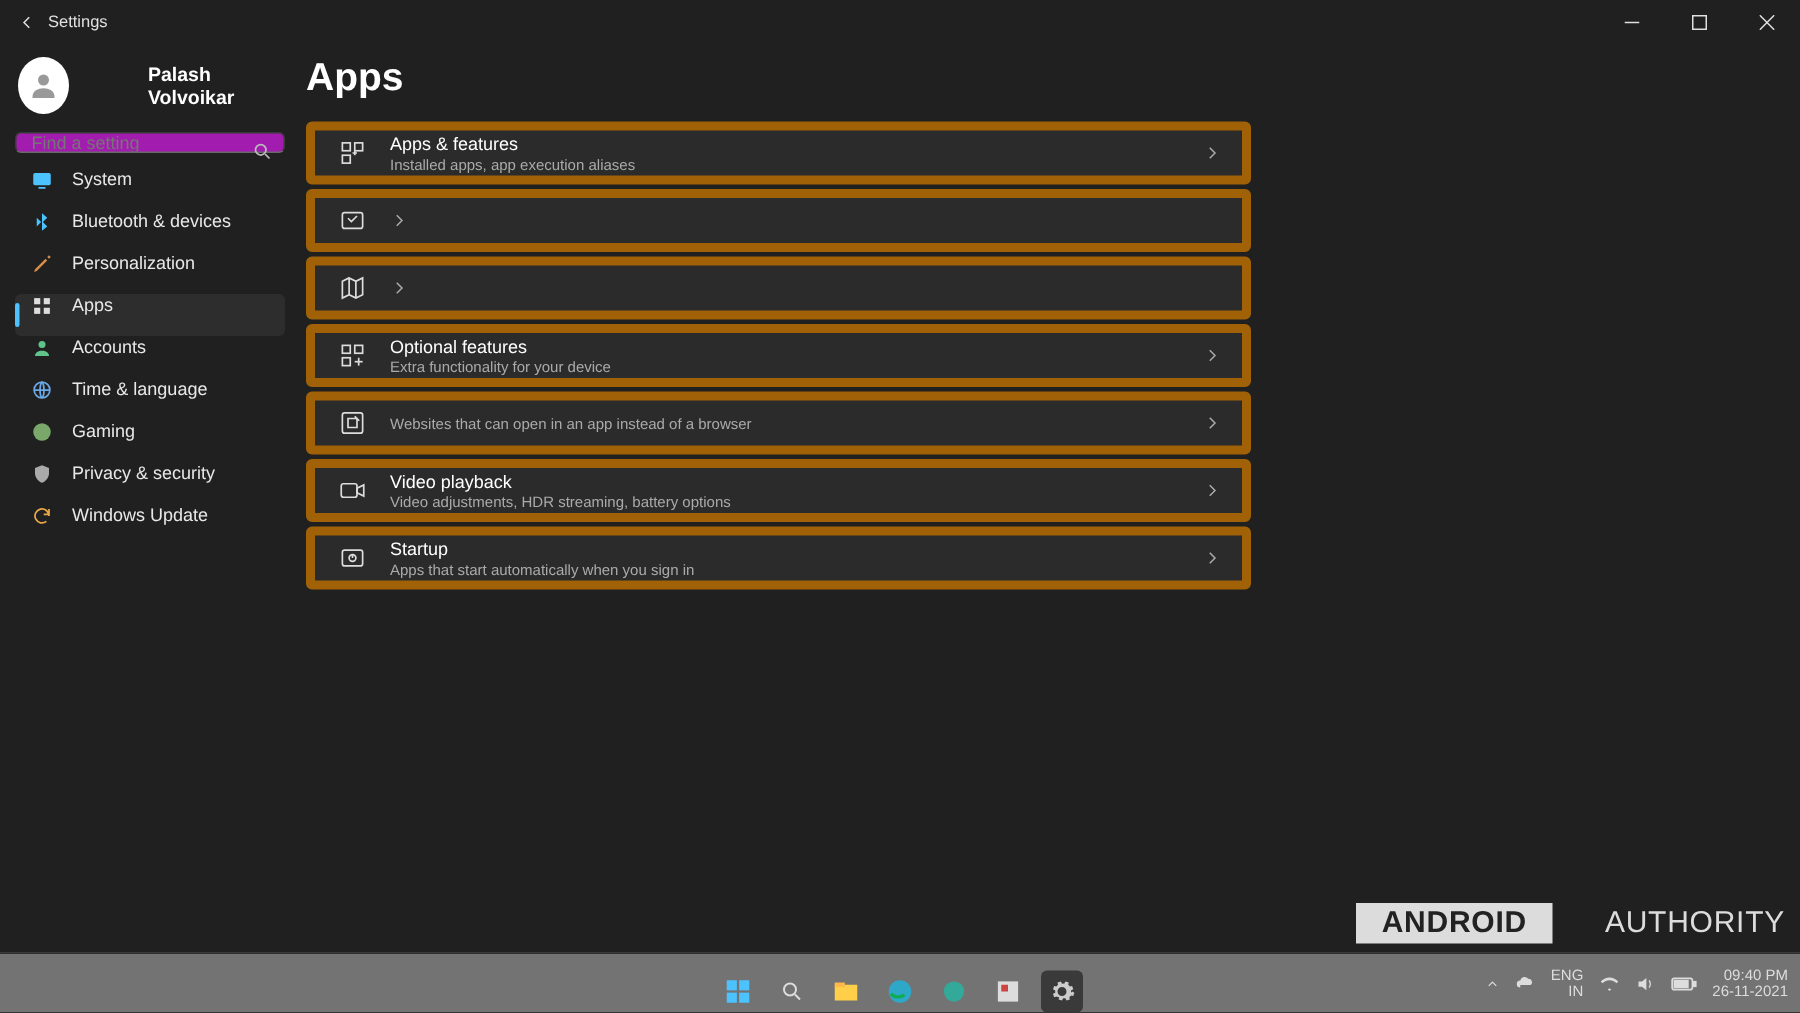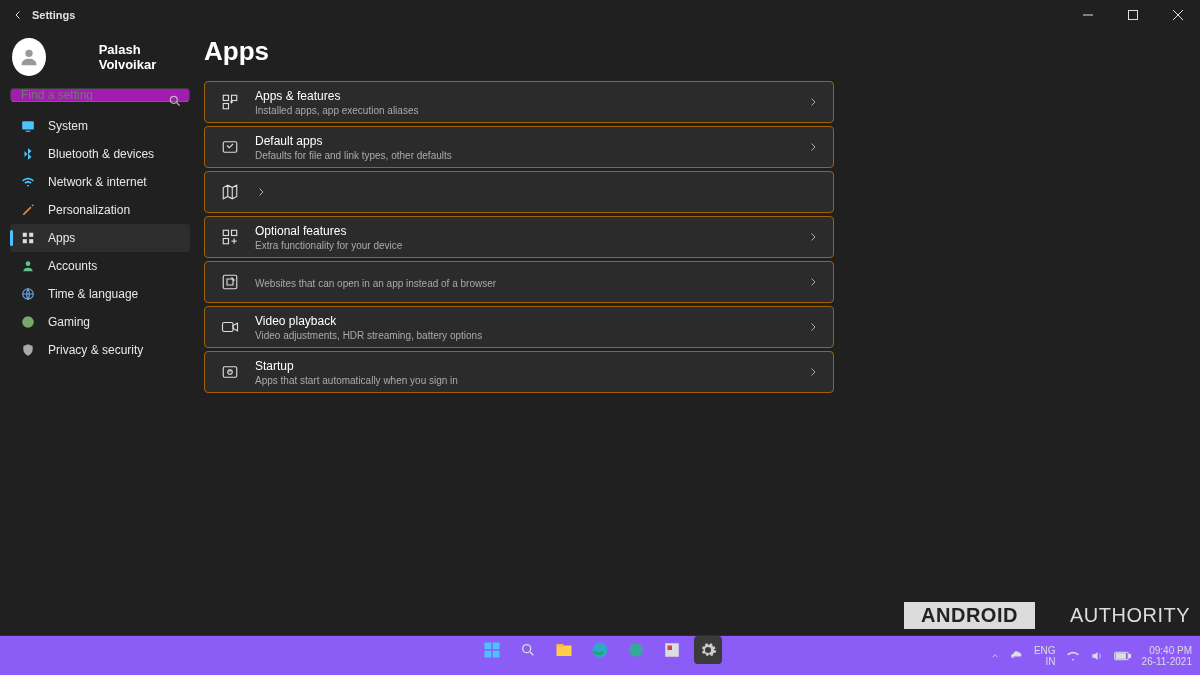--- a/index.html
+++ b/index.html
@@ -17,21 +17,21 @@
     display: flex;
     align-items: center;
     padding: 0 8px;
     color: #e0e0e0;
     font-size: 11px;
   }
   .titlebar .back {
     width: 20px; height: 20px; display: flex; align-items: center; justify-content: center;
     margin-right: 4px; cursor: pointer;
   }
-  .titlebar .title { flex: 1; font-weight: bold; }
+  .titlebar .title { flex: 1; }
   .win-controls {
     position: absolute; top: 0; right: 0; display: flex;
   }
   .win-btn {
     width: 45px; height: 30px; display: flex; align-items: center; justify-content: center;
     cursor: pointer; color: #e0e0e0;
   }
   .win-btn svg { stroke: currentColor; fill: none; }
 
   
@@ -57,51 +57,51 @@
   .search input {
     width: 100%; height: 14px; background: #a21caf; border: 1px solid #3a3a3a;
     border-bottom: 1px solid #6a6a6a;
     border-radius: 4px; padding: 0 30px 0 10px; color: #ccc; font-size: 12px;
     outline: none;
   }
   .search .sicon {
     position: absolute; right: 8px; top: 6px; color: #bbb;
   }
   .nav-item {
-    height: 28px; display: flex; align-items: center; gap: 12px;
+    height: 28px; display: flex; gap: 12px;
     padding: 0 10px; border-radius: 4px; cursor: pointer; font-size: 12px;
     color: #e8e8e8;
   }
   .nav-item.active { background: #2d2d2d; position: relative; }
   .nav-item.active::before {
     content: ""; position: absolute; left: 0; top: 6px; bottom: 6px;
     width: 3px; background: #4cc2ff; border-radius: 2px;
   }
   .nav-icon { width: 16px; height: 16px; display: inline-flex; align-items:center; justify-content:center; }
 
   
   .content { flex: 1; padding: 6px 30px 0 4px; }
   .content h1 { font-size: 26px; font-weight: 600; margin-bottom: 14px; }
   .cards { display: flex; flex-direction: column; gap: 3px; max-width: 630px; }
   .card {
-    background: #2b2b2b; border: 1px solid #a16207; border-radius: 4px;
+    background: #2b2b2b; border: 6px solid #a16207; border-radius: 4px;
     height: 42px; display: flex; align-items: center; padding: 0 14px;
     cursor: pointer;
   }
   .card .cicon { width: 22px; display:flex; align-items:center; justify-content:center; margin-right: 14px; color:#ddd;}
   .card .ctext { flex: 1; }
   .card .ctitle { font-size: 12px; color: #fff; }
   .card .csub { font-size: 10px; color: #aaa; margin-top: 2px; }
   .card .chev { color: #aaa; }
 
   
   .taskbar {
     position: absolute; bottom: 0; left: 0; right: 0; height: 40px;
-    background: #8b5cf6; border-top: 1px solid #2d2d2d;
-    display: flex; align-items: flex-start; justify-content: center;
+    background: #737373; border-top: 1px solid #2d2d2d;
+    display: flex; align-items: flex-end; justify-content: center;
   }
   .task-icons { display: flex; gap: 8px; align-items: center; }
   .tico {
     width: 28px; height: 28px; border-radius: 4px; display:flex; align-items:center; justify-content:center;
     cursor:pointer;
   }
   .tico.active { background: #3a3a3a; }
   .tray {
     position: absolute; right: 8px; top: 0; bottom: 0; display: flex; align-items: center; gap: 10px;
     font-size: 10px; color: #ddd;
@@ -184,28 +184,20 @@
     <div class="nav-item">
       <span class="nav-icon">
         <svg width="14" height="14" viewBox="0 0 24 24" fill="#4cc2ff">
             <path d="M12 2l6 5-5 5 5 5-6 5V2zM6 7l5 5-5 5"></path>
           </svg>
       </span>
       <span>Bluetooth &amp; devices</span>
     </div>
     <div class="nav-item">
       <span class="nav-icon">
-        <svg width="14" height="14" viewBox="0 0 24 24" fill="#4cc2ff">
-            <path d="M2 9c6-6 14-6 20 0l-2 2c-4.5-4.5-11.5-4.5-16 0zM6 13c3.5-3.5 8.5-3.5 12 0l-2 2c-2.2-2.2-5.8-2.2-8 0zM12 20l-2-2c1-1 3-1 4 0z"></path>
-          </svg>
-      </span>
-      <span>Network &amp; internet</span>
-    </div>
-    <div class="nav-item">
-      <span class="nav-icon">
         <svg width="14" height="14" viewBox="0 0 24 24" fill="#d48b4a">
             <path d="M3 21l3-1 12-12-2-2L4 18zM18 4l2 2 2-2-2-2z"></path>
           </svg>
       </span>
       <span>Personalization</span>
     </div>
     <div class="nav-item active">
       <span class="nav-icon">
         <svg width="14" height="14" viewBox="0 0 24 24" fill="#ddd">
             <rect x="3" y="3" width="7" height="7"></rect>
@@ -243,20 +235,28 @@
       <span>Gaming</span>
     </div>
     <div class="nav-item">
       <span class="nav-icon">
         <svg width="14" height="14" viewBox="0 0 24 24" fill="#aaa">
             <path d="M12 2l8 3v6c0 5-3.5 9-8 11-4.5-2-8-6-8-11V5z"></path>
           </svg>
       </span>
       <span>Privacy &amp; security</span>
     </div>
+    <div class="nav-item">
+      <span class="nav-icon">
+        <svg width="14" height="14" viewBox="0 0 24 24" fill="none" stroke="#e8a84a" stroke-width="2">
+            <path d="M20 12a8 8 0 10-3 6.2M20 4v6h-6"></path>
+          </svg>
+      </span>
+      <span>Windows Update</span>
+    </div>
   </div>
 
   <div class="content">
     <h1>Apps</h1>
     <div class="cards">
 
       <div class="card">
         <span class="cicon">
           <svg width="18" height="18" viewBox="0 0 24 24" fill="none" stroke="#ddd" stroke-width="1.5">
               <rect x="3" y="3" width="7" height="7"></rect>
@@ -277,24 +277,20 @@
         </span>
       </div>
 
       <div class="card">
         <span class="cicon">
           <svg width="18" height="18" viewBox="0 0 24 24" fill="none" stroke="#ddd" stroke-width="1.5">
               <rect x="3" y="5" width="18" height="14" rx="2"></rect>
               <path d="M8 10l3 3 5-5"></path>
             </svg>
         </span>
-        <div class="ctext">
-          <div class="ctitle">Default apps</div>
-          <div class="csub">Defaults for file and link types, other defaults</div>
-        </div>
         <span class="chev">
           <svg width="12" height="12" viewBox="0 0 24 24" stroke="#aaa" stroke-width="2" fill="none">
               <path d="M9 5l7 7-7 7"></path>
             </svg>
         </span>
       </div>
 
       <div class="card">
         <span class="cicon">
           <svg width="18" height="18" viewBox="0 0 24 24" fill="none" stroke="#ddd" stroke-width="1.5">

